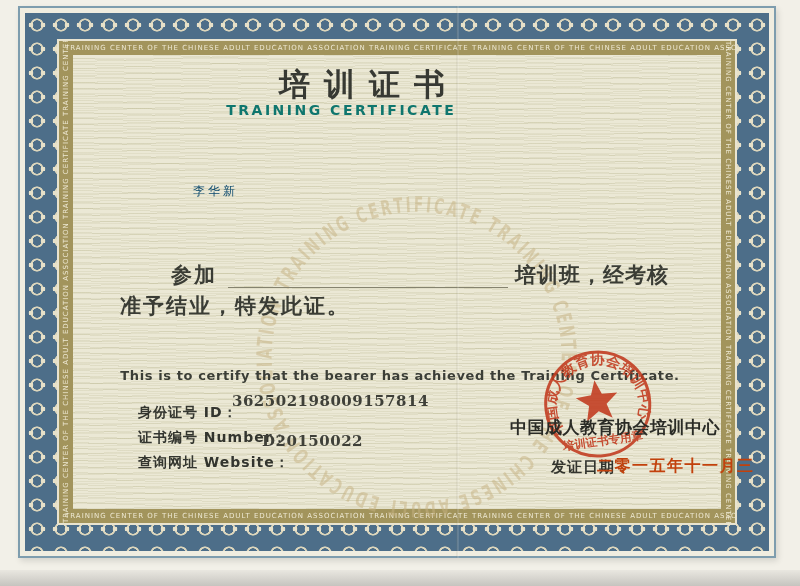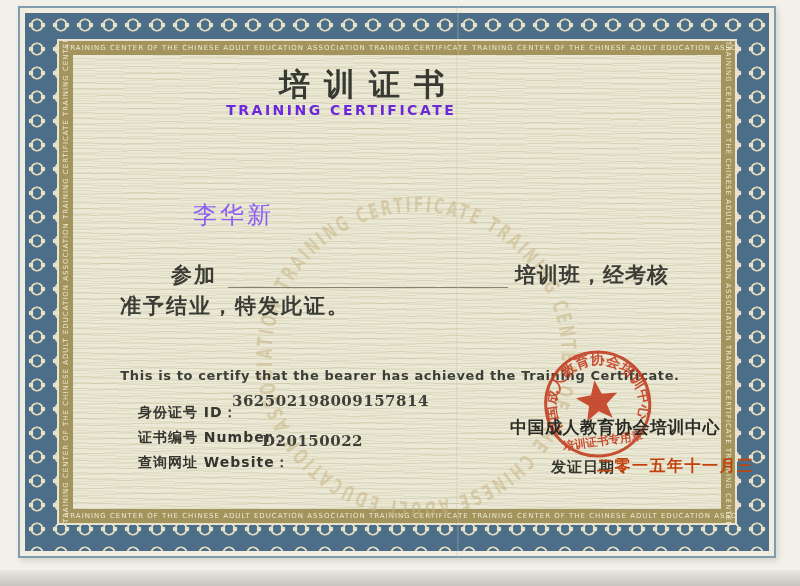--- a/index.html
+++ b/index.html
@@ -58,24 +58,24 @@
   
   .content{position:absolute;inset:0;}
   .abs{position:absolute;}
   .title-cn{
     left:0;width:724px;top:64px;text-align:center;
     font-size:31px;font-weight:bold;color:#373933;
     letter-spacing:14px;text-indent:14px;
   }
   .title-en{
     left:0;width:680px;top:102px;text-align:center;
-    font-size:14px;font-weight:bold;color:#6d28d9;letter-spacing:2.5px;text-indent:2.5px;
+    font-size:14px;font-weight:bold;color:#0f766e;letter-spacing:2.5px;text-indent:2.5px;
   }
   .name{
-    left:193px;top:199px;font-size:24px;color:#8b5cf6;
+    left:193px;top:183px;font-size:12px;color:#0c4a6e;
     font-family:"DejaVu Serif","Liberation Serif",serif;letter-spacing:3px;
   }
   .zh-big{font-size:21px;color:#3a3c35;font-weight:600;}
   .attend{left:171px;top:261px;letter-spacing:2px;}
   .course{
     left:230px;top:253px;width:278px;text-align:center;
     font-size:17px;color:#6e6e5c;letter-spacing:9px;font-weight:600;
   }
   .course-line{left:228px;top:287px;width:280px;height:1px;background:#85836f;}
   .after-blank{left:515px;top:261px;letter-spacing:1px;}

